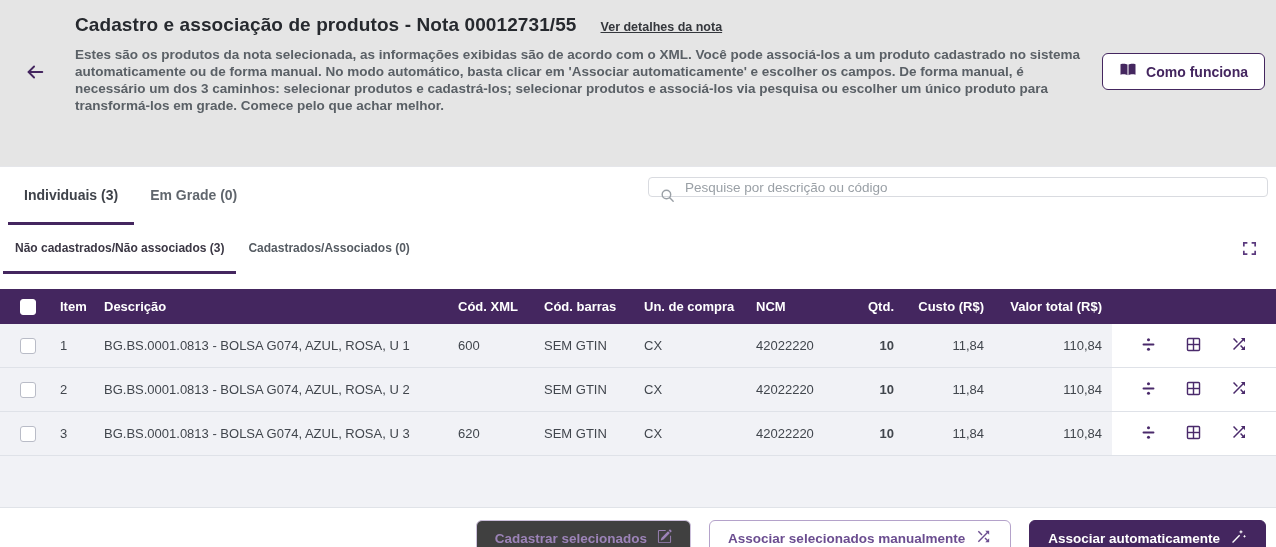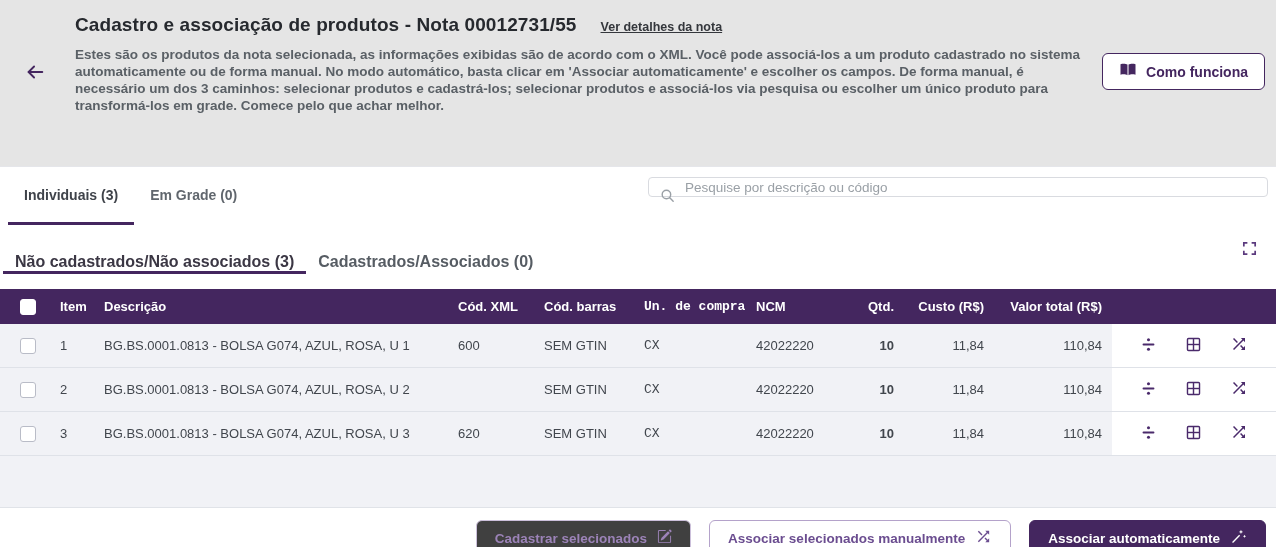--- a/index.html
+++ b/index.html
@@ -26,39 +26,39 @@
   .tab.active { color:#3f434a; border-bottom-color:#44265f; }
   .search-wrap { position:absolute; right:8px; top:10px; width:620px; height:20px; }
   .search-input { width:100%; height:100%; border:1px solid #d9dbe0; border-radius:4px; background:#fff;
                   padding:0 12px 0 36px; font-size:13.5px; color:#3f434a; outline:none;
                   font-family:"Liberation Sans","DejaVu Sans",sans-serif; }
   .search-input::placeholder { color:#9aa0a6; }
   .search-icon-box { position:absolute; left:11px; top:10px; pointer-events:none; }
 
   
   .subtabs-row { position:relative; height:49px; display:flex; align-items:stretch; padding-left:3px; background:#fff; }
-  .subtab { display:flex; align-items:flex-end; padding:0 12px; border:none; background:transparent; cursor:pointer;
-            font-size:16px; font-weight:700; color:#565c63; border-bottom:3px solid transparent; }
+  .subtab { display:flex; align-items:center; padding:0 12px; border:none; background:transparent; cursor:pointer;
+            font-size:12px; font-weight:700; color:#565c63; border-bottom:3px solid transparent; }
   .subtab.active { color:#3b3744; border-bottom-color:#44265f; }
   .expand-btn { position:absolute; right:14px; top:12px; width:26px; height:26px; border:none; background:transparent;
                 cursor:pointer; display:flex; align-items:center; justify-content:center; }
 
   
   .table-wrap { margin-top:15px; background:#f1f2f6; border-bottom:1px solid #e0e3e8; height:219px; }
   .trow { display:flex; align-items:stretch; width:100%; }
   .thead { background:#44265f; height:35px; }
   .tbody-row { height:44px; border-bottom:1px solid #dfe2e8; }
   .cell { display:flex; align-items:center; font-size:13px; color:#41464d; overflow:hidden; white-space:nowrap; }
   .thead .cell { color:#fff; font-weight:600; font-size:13px; }
   .c-check { width:48px; justify-content:flex-start; padding-left:20px; }
   .c-item  { width:54px; padding-left:12px; }
   .c-desc  { flex:1; padding-left:2px; }
   .c-xml   { width:86px; }
   .c-barras{ width:100px; }
-  .c-un    { width:112px;font-family:Liberation Mono, monospace; }
+  .c-un    { width:112px; }
   .c-ncm   { width:96px; }
   .c-qtd   { width:46px; justify-content:flex-end; padding-right:4px;font-weight:bold; }
   .c-custo { width:98px; justify-content:flex-end; padding-right:12px; }
   .c-valor { width:116px; justify-content:flex-end; padding-right:10px; }
   .c-actions { width:164px; display:flex; align-items:center; justify-content:space-around; padding:0 14px; }
   .tbody-row .c-actions { background:#fff; }
   .action-btn { width:32px; height:32px; border:none; background:transparent; cursor:pointer;
                 display:flex; align-items:center; justify-content:center; }
   .cb { width:16px; height:16px; border-radius:3px; display:inline-block; cursor:pointer; }
   .cb-header { background:#fff; border:1px solid #fff; }

